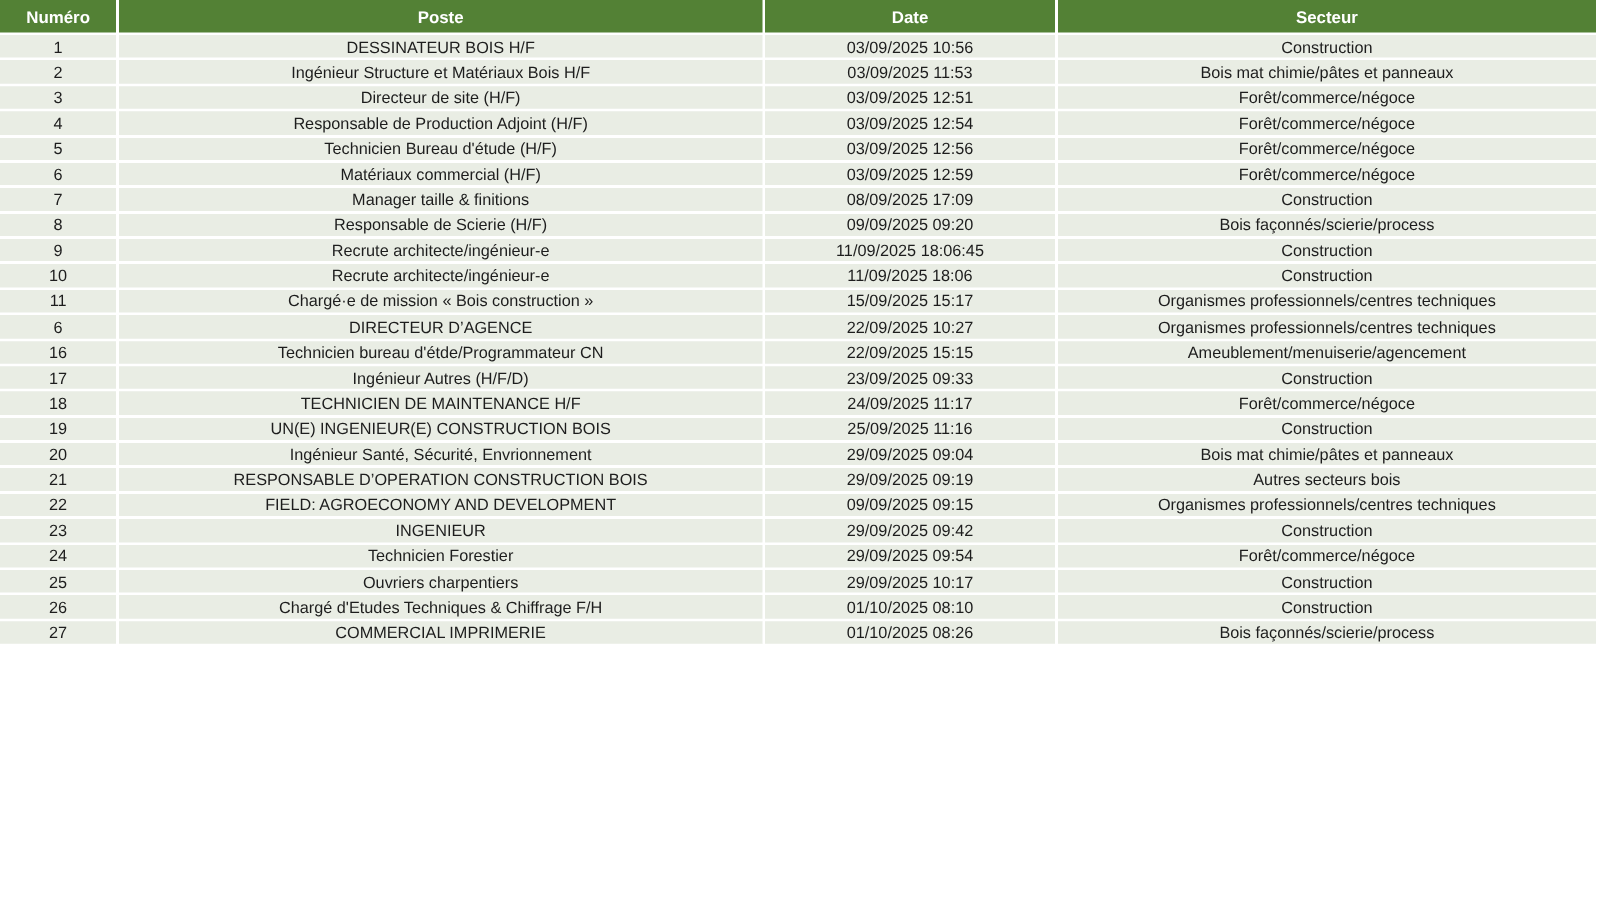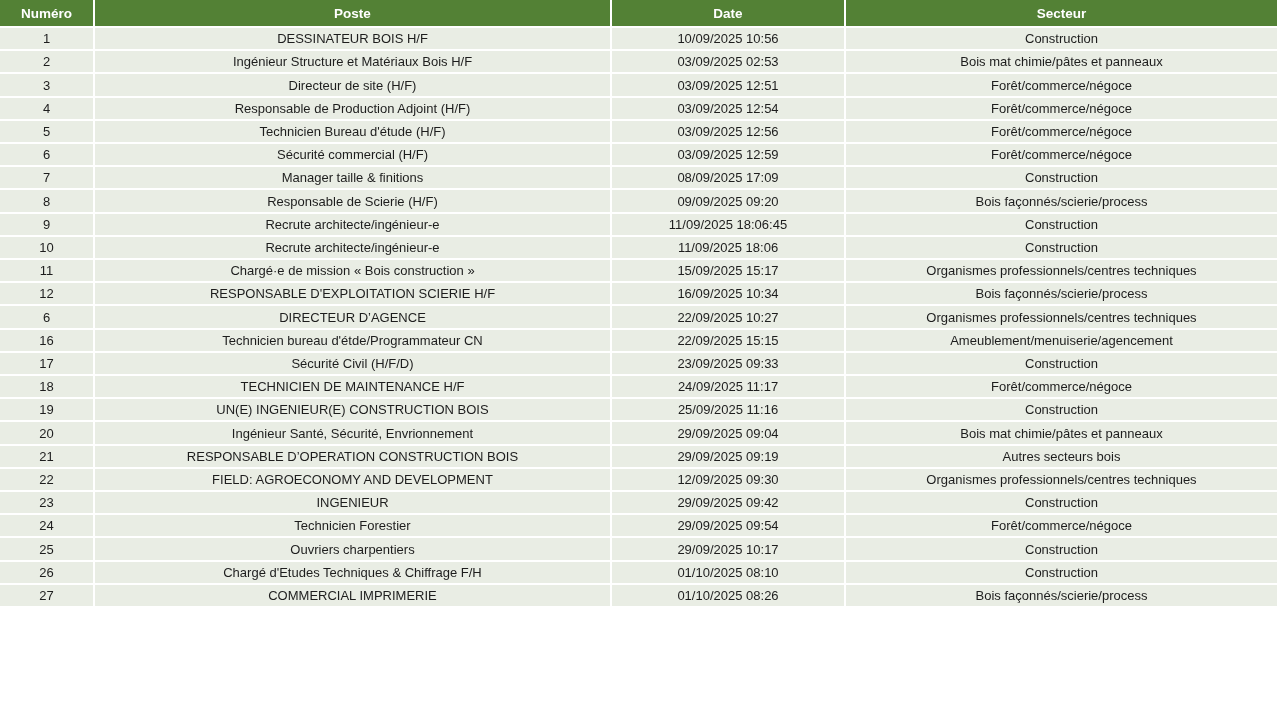--- a/index.html
+++ b/index.html
@@ -17,21 +17,21 @@
     width: 1280px;
     height: 720px;
     overflow: hidden;
     font-family: "Liberation Sans", sans-serif;
   }
   table.jobs {
     border-collapse: collapse;
     border-style: hidden;
     table-layout: fixed;
     width: 1277px;
-    height: 606px;
+    height: 515px;
   }
   table.jobs th, table.jobs td {
     border: 2px solid var(--grid);
     text-align: center;
     vertical-align: middle;
     padding: 0 4px;
     overflow: hidden;
     white-space: nowrap;
   }
   table.jobs thead tr { height: 27px; }
@@ -63,27 +63,27 @@
       <th>Numéro</th>
       <th>Poste</th>
       <th>Date</th>
       <th>Secteur</th>
     </tr>
   </thead>
   <tbody>
       <tr>
         <td>1</td>
         <td>DESSINATEUR BOIS H/F</td>
-        <td>10/09/2025 10:56</td>
+        <td>03/09/2025 10:56</td>
         <td>Construction</td>
       </tr>
       <tr>
         <td>2</td>
         <td>Ingénieur Structure et Matériaux Bois H/F</td>
-        <td>03/09/2025 02:53</td>
+        <td>03/09/2025 11:53</td>
         <td>Bois mat chimie/pâtes et panneaux</td>
       </tr>
       <tr>
         <td>3</td>
         <td>Directeur de site (H/F)</td>
         <td>03/09/2025 12:51</td>
         <td>Forêt/commerce/négoce</td>
       </tr>
       <tr>
         <td>4</td>
@@ -92,21 +92,21 @@
         <td>Forêt/commerce/négoce</td>
       </tr>
       <tr>
         <td>5</td>
         <td>Technicien Bureau d'étude (H/F)</td>
         <td>03/09/2025 12:56</td>
         <td>Forêt/commerce/négoce</td>
       </tr>
       <tr>
         <td>6</td>
-        <td>Sécurité commercial (H/F)</td>
+        <td>Matériaux commercial (H/F)</td>
         <td>03/09/2025 12:59</td>
         <td>Forêt/commerce/négoce</td>
       </tr>
       <tr>
         <td>7</td>
         <td>Manager taille &amp; finitions</td>
         <td>08/09/2025 17:09</td>
         <td>Construction</td>
       </tr>
       <tr>
@@ -127,40 +127,34 @@
         <td>11/09/2025 18:06</td>
         <td>Construction</td>
       </tr>
       <tr>
         <td>11</td>
         <td>Chargé·e de mission « Bois construction »</td>
         <td>15/09/2025 15:17</td>
         <td>Organismes professionnels/centres techniques</td>
       </tr>
       <tr>
-        <td>12</td>
-        <td>RESPONSABLE D'EXPLOITATION SCIERIE H/F</td>
-        <td>16/09/2025 10:34</td>
-        <td>Bois façonnés/scierie/process</td>
-      </tr>
-      <tr>
         <td>6</td>
         <td>DIRECTEUR D’AGENCE</td>
         <td>22/09/2025 10:27</td>
         <td>Organismes professionnels/centres techniques</td>
       </tr>
       <tr>
         <td>16</td>
         <td>Technicien bureau d'étde/Programmateur CN</td>
         <td>22/09/2025 15:15</td>
         <td>Ameublement/menuiserie/agencement</td>
       </tr>
       <tr>
         <td>17</td>
-        <td>Sécurité Civil (H/F/D)</td>
+        <td>Ingénieur Autres (H/F/D)</td>
         <td>23/09/2025 09:33</td>
         <td>Construction</td>
       </tr>
       <tr>
         <td>18</td>
         <td>TECHNICIEN DE MAINTENANCE H/F</td>
         <td>24/09/2025 11:17</td>
         <td>Forêt/commerce/négoce</td>
       </tr>
       <tr>
@@ -177,21 +171,21 @@
       </tr>
       <tr>
         <td>21</td>
         <td>RESPONSABLE D’OPERATION CONSTRUCTION BOIS</td>
         <td>29/09/2025 09:19</td>
         <td>Autres secteurs bois</td>
       </tr>
       <tr>
         <td>22</td>
         <td>FIELD: AGROECONOMY AND DEVELOPMENT</td>
-        <td>12/09/2025 09:30</td>
+        <td>09/09/2025 09:15</td>
         <td>Organismes professionnels/centres techniques</td>
       </tr>
       <tr>
         <td>23</td>
         <td>INGENIEUR</td>
         <td>29/09/2025 09:42</td>
         <td>Construction</td>
       </tr>
       <tr>
         <td>24</td>

